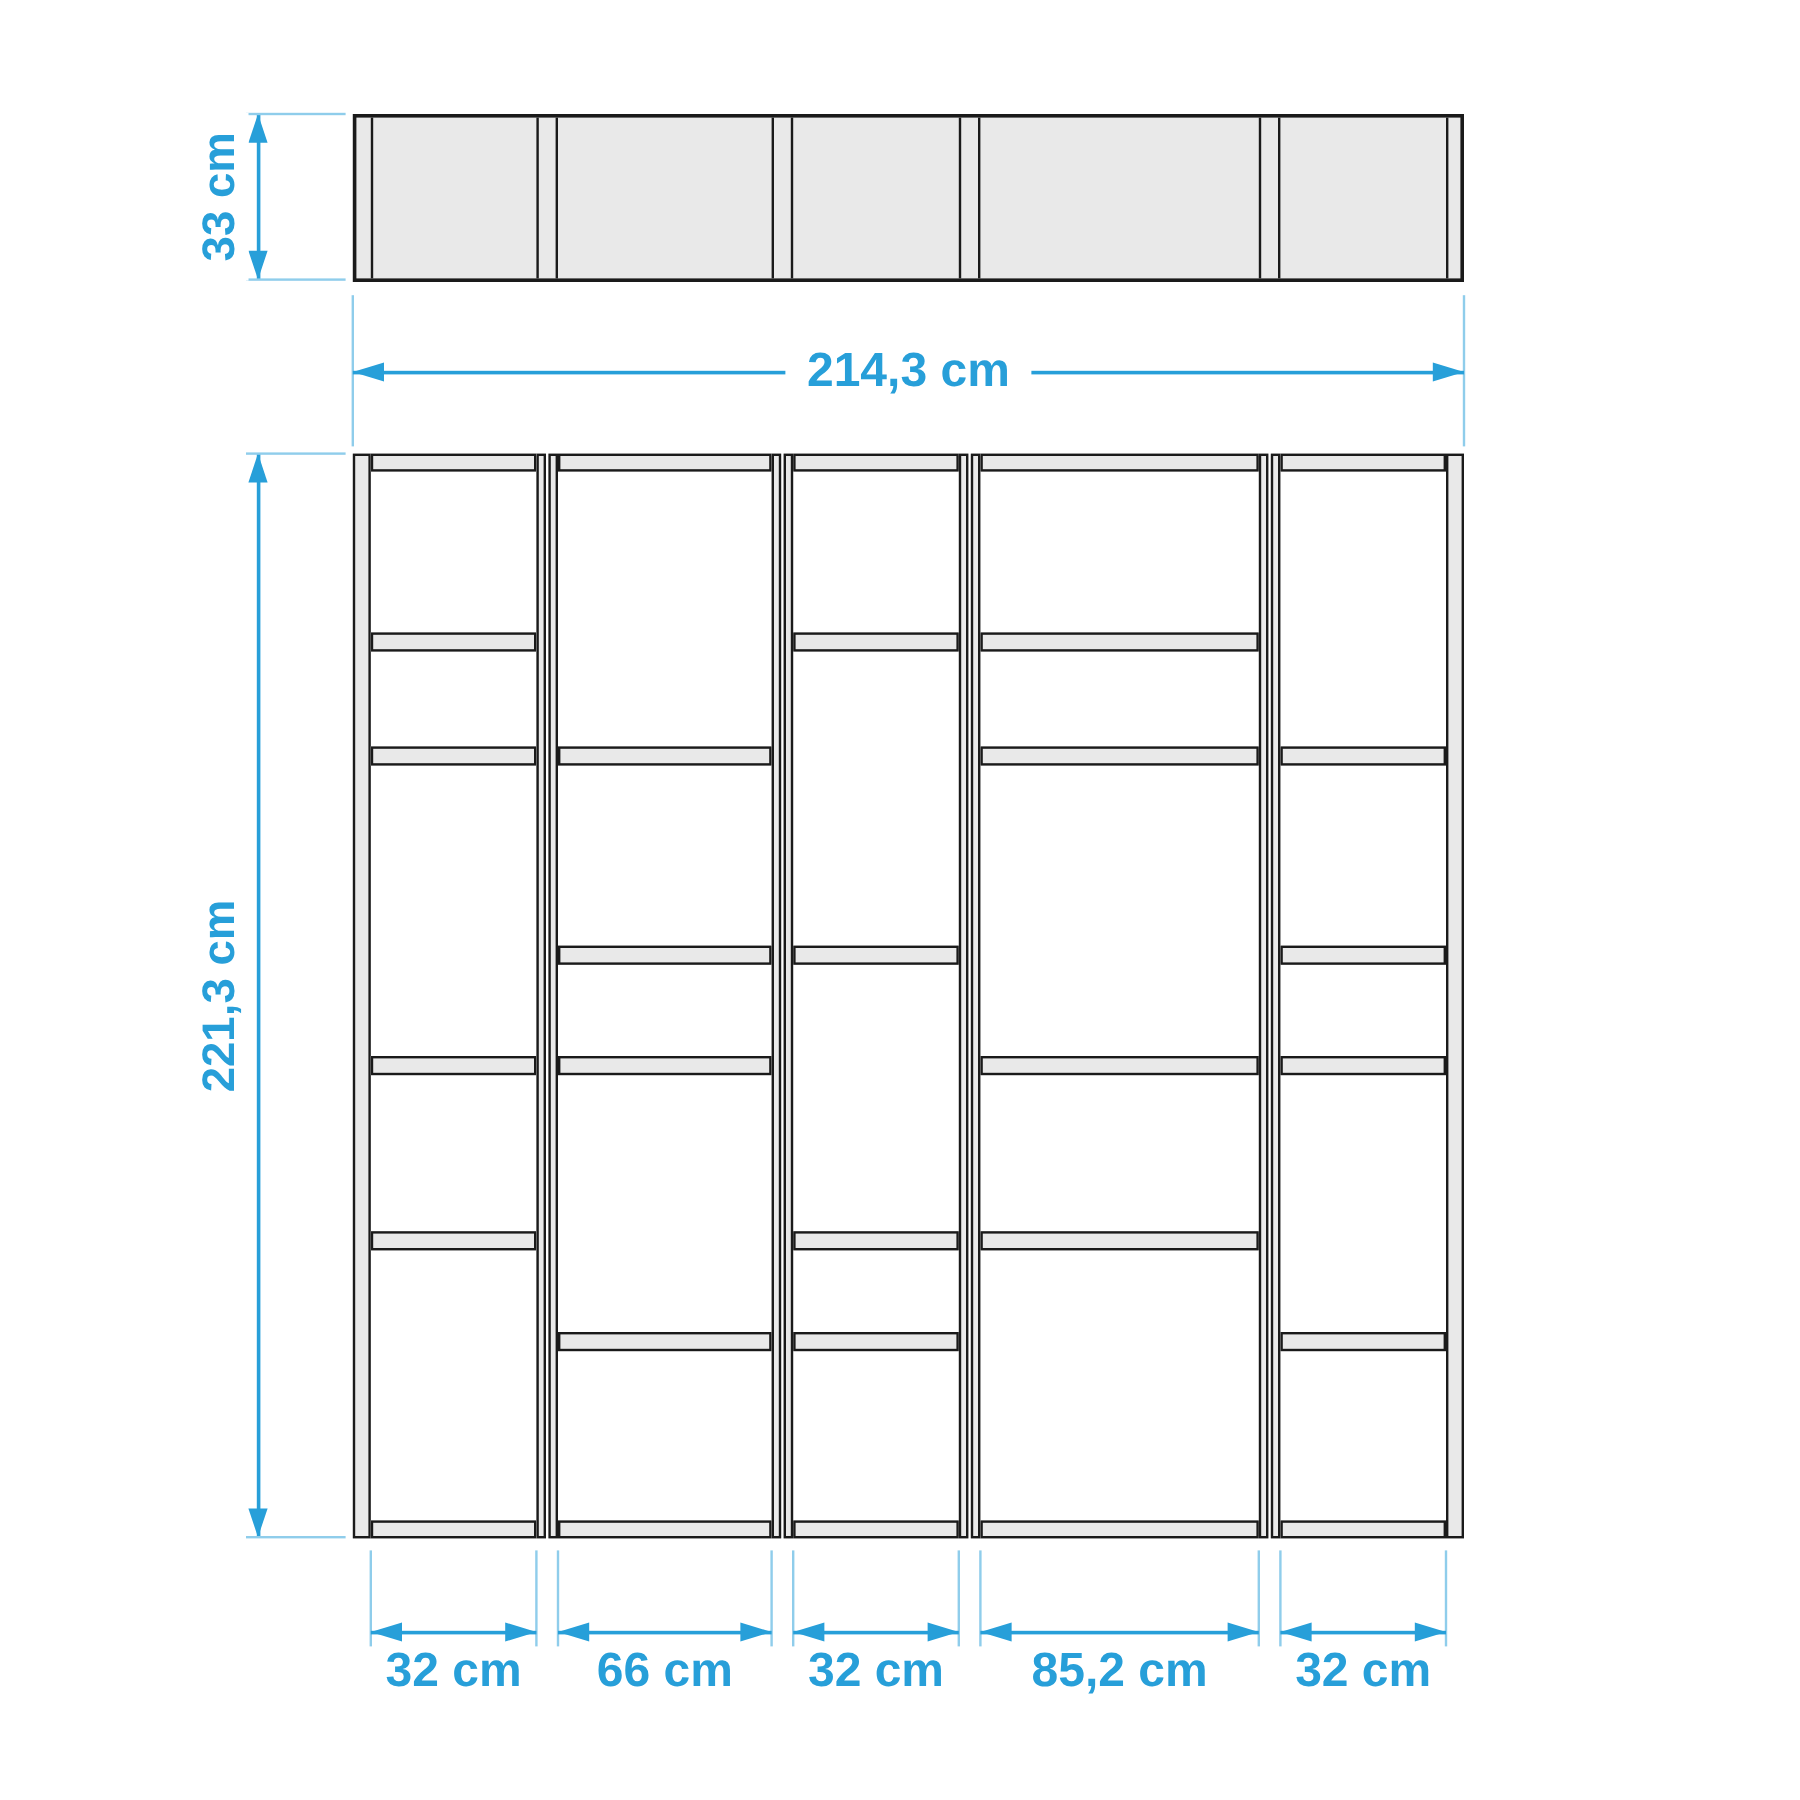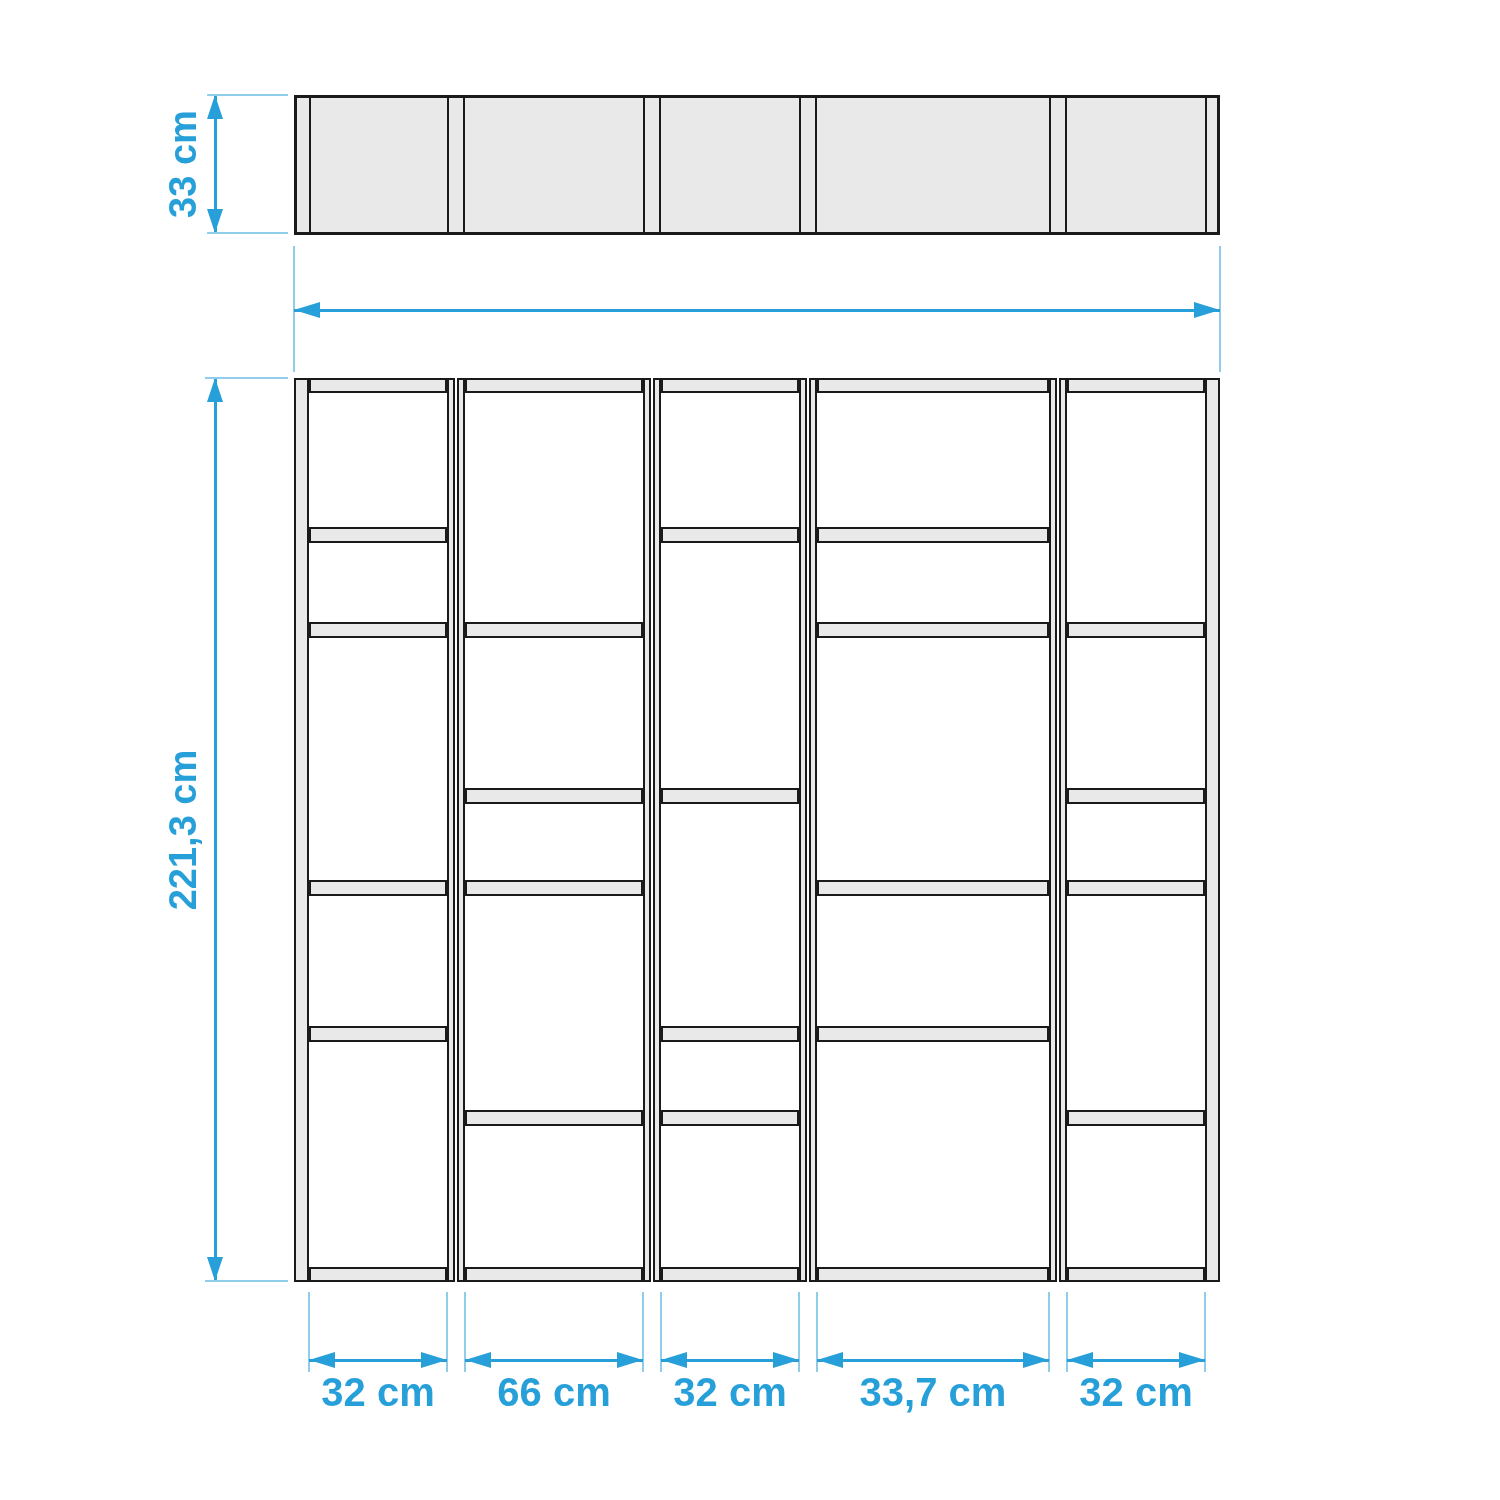--- a/index.html
+++ b/index.html
@@ -104,20 +104,21 @@
     <div class="arr arr-up" style="left: 207px; top: 378px;"></div>
     <div class="arr arr-down" style="left: 207px; top: 1257px;"></div>
     <div class="tick" style="left: 205px; top: 377px; width: 83px; height: 2px;"></div>
     <div class="tick" style="left: 205px; top: 1280px; width: 83px; height: 2px;"></div>
     <div class="lbl vert" style="left: 184px; top: 830px;">221,3 cm</div>
     <div class="tick" style="left: 293px; top: 246px; width: 2px; height: 126px;"></div>
     <div class="tick" style="left: 1219px; top: 246px; width: 2px; height: 126px;"></div>
     <div class="dline" style="left: 294px; top: 308.5px; width: 926px; height: 3px;"></div>
     <div class="arr arr-left" style="left: 294px; top: 302px;"></div>
     <div class="arr arr-right" style="left: 1194px; top: 302px;"></div>
+    <div class="lbl onln" style="left: 757px; top: 309px;">214,3 cm</div>
     <div class="tick" style="left: 308px; top: 1292px; width: 2px; height: 80px;"></div>
     <div class="tick" style="left: 446px; top: 1292px; width: 2px; height: 80px;"></div>
     <div class="dline" style="left: 309px; top: 1358.5px; width: 138px; height: 3px;"></div>
     <div class="arr arr-left" style="left: 309px; top: 1352px;"></div>
     <div class="arr arr-right" style="left: 421px; top: 1352px;"></div>
     <div class="lbl" style="left: 378px; top: 1392px;">32 cm</div>
     <div class="tick" style="left: 464px; top: 1292px; width: 2px; height: 80px;"></div>
     <div class="tick" style="left: 642px; top: 1292px; width: 2px; height: 80px;"></div>
     <div class="dline" style="left: 465px; top: 1358.5px; width: 178px; height: 3px;"></div>
     <div class="arr arr-left" style="left: 465px; top: 1352px;"></div>
@@ -127,20 +128,20 @@
     <div class="tick" style="left: 798px; top: 1292px; width: 2px; height: 80px;"></div>
     <div class="dline" style="left: 661px; top: 1358.5px; width: 138px; height: 3px;"></div>
     <div class="arr arr-left" style="left: 661px; top: 1352px;"></div>
     <div class="arr arr-right" style="left: 773px; top: 1352px;"></div>
     <div class="lbl" style="left: 730px; top: 1392px;">32 cm</div>
     <div class="tick" style="left: 816px; top: 1292px; width: 2px; height: 80px;"></div>
     <div class="tick" style="left: 1048px; top: 1292px; width: 2px; height: 80px;"></div>
     <div class="dline" style="left: 817px; top: 1358.5px; width: 232px; height: 3px;"></div>
     <div class="arr arr-left" style="left: 817px; top: 1352px;"></div>
     <div class="arr arr-right" style="left: 1023px; top: 1352px;"></div>
-    <div class="lbl" style="left: 933px; top: 1392px;">33,7 cm</div>
+    <div class="lbl" style="left: 933px; top: 1392px;">85,2 cm</div>
     <div class="tick" style="left: 1066px; top: 1292px; width: 2px; height: 80px;"></div>
     <div class="tick" style="left: 1204px; top: 1292px; width: 2px; height: 80px;"></div>
     <div class="dline" style="left: 1067px; top: 1358.5px; width: 138px; height: 3px;"></div>
     <div class="arr arr-left" style="left: 1067px; top: 1352px;"></div>
     <div class="arr arr-right" style="left: 1179px; top: 1352px;"></div>
     <div class="lbl" style="left: 1136px; top: 1392px;">32 cm</div>
   </div>
 
 </body></html>

